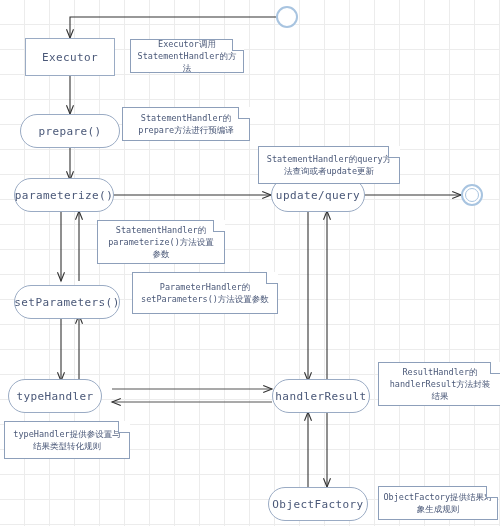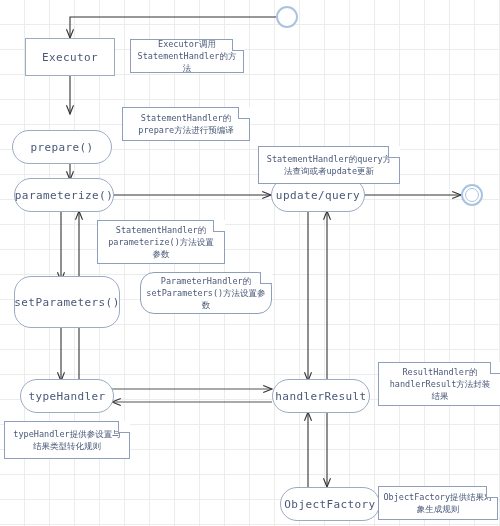--- a/index.html
+++ b/index.html
@@ -110,45 +110,45 @@
 
   <div class="circle-node" style="left:276px;top:6px;width:22px;height:22px;"></div>
   <div class="circle-node" style="left:461px;top:184px;width:22px;height:22px;">
     <div class="inner"></div>
   </div>
 
   <div class="node rect" style="left:25px;top:38px;width:90px;height:38px;">
     <span>Executor</span>
   </div>
 
-  <div class="node rounded" style="left:12px;top:114px;width:100px;height:34px;margin-top:16px;">
+  <div class="node rounded" style="left:20px;top:114px;width:100px;height:34px;">
     <span>prepare()</span>
   </div>
 
   <div class="node rounded" style="left:14px;top:178px;width:100px;height:34px;">
     <span>parameterize()</span>
   </div>
 
-  <div class="node rounded" style="left:14px;top:276px;width:106px;height:52px;">
+  <div class="node rounded" style="left:14px;top:285px;width:106px;height:34px;">
     <span>setParameters()</span>
   </div>
 
-  <div class="node rounded" style="left:20px;top:379px;width:94px;height:34px;">
+  <div class="node rounded" style="left:8px;top:379px;width:94px;height:34px;">
     <span>typeHandler</span>
   </div>
 
   <div class="node rounded" style="left:271px;top:178px;width:94px;height:34px;">
     <span>update/query</span>
   </div>
 
   <div class="node rounded" style="left:272px;top:379px;width:98px;height:34px;">
     <span>handlerResult</span>
   </div>
 
-  <div class="node rounded" style="left:280px;top:487px;width:100px;height:34px;">
+  <div class="node rounded" style="left:268px;top:487px;width:100px;height:34px;">
     <span>ObjectFactory</span>
   </div>
 
   <div class="note" style="left:130px;top:39px;width:114px;height:34px;justify-content:center;">
     <div class="fold"></div>
     <span>Executor调用
 StatementHandler的方法</span>
   </div>
 
   <div class="note" style="left:122px;top:107px;width:128px;height:34px;">
@@ -163,21 +163,21 @@
 法查询或者update更新</span>
   </div>
 
   <div class="note" style="left:97px;top:220px;width:128px;height:44px;">
     <div class="fold"></div>
     <span>StatementHandler的
 parameterize()方法设置
 参数</span>
   </div>
 
-  <div class="note" style="left:140px;top:272px;width:132px;height:42px;border-radius:14px;">
+  <div class="note" style="left:132px;top:272px;width:146px;height:42px;">
     <div class="fold"></div>
     <span>ParameterHandler的
 setParameters()方法设置参数</span>
   </div>
 
   <div class="note" style="left:4px;top:421px;width:126px;height:38px;">
     <div class="fold"></div>
     <span>typeHandler提供参设置与
 结果类型转化规则</span>
   </div>

